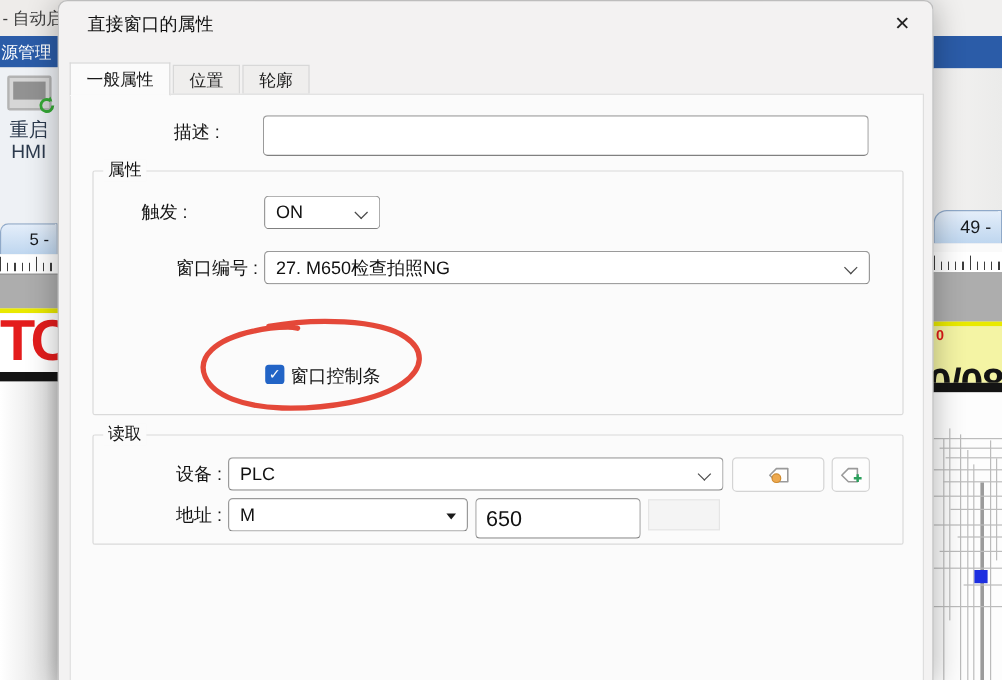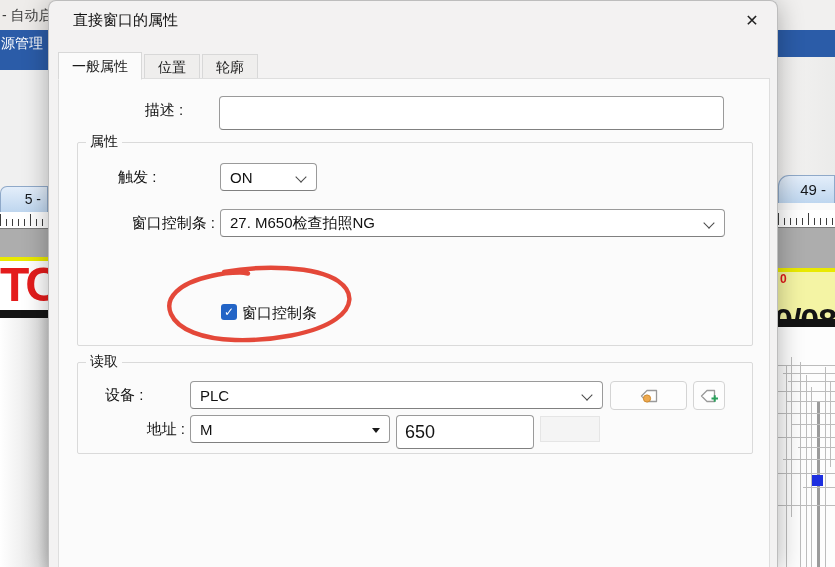--- a/index.html
+++ b/index.html
@@ -4,21 +4,21 @@
 <style>
   * { box-sizing: border-box; margin: 0; padding: 0; }
   html,body { width:835px; height:567px; }
   body { font-family: "Liberation Sans","DejaVu Sans",sans-serif; background:#f0f0f0; overflow:hidden; }
   .screen { position:relative; width:835px; height:567px; overflow:hidden; background:#f0f0f0; }
   .abs { position:absolute; }
 
   
   .bg-titlebar-left { left:0; top:0; width:53px; height:30px; background:#eeecea; overflow:hidden; }
   .bg-titlebar-left span { position:absolute; left:2px; top:7px; font-size:14px; color:#3c3c3c; white-space:nowrap; }
-  .ribbon-left { left:0; top:30px; width:48px; height:40px; background:#2b5ca8; overflow:hidden; }
+  .ribbon-left { left:0; top:30px; width:48px; height:26px; background:#2b5ca8; overflow:hidden; }
   .ribbon-left span { position:absolute; left:1px; top:5px; font-size:14px; color:#fff; white-space:nowrap; }
   .panel-left { left:0; top:57px; width:48px; height:129px; background:#eef1f5; }
   .monitor { position:absolute; left:6px; top:6px; width:37px; height:29px; background:#d6d6d6; border:2px solid #b3b3b3; border-radius:2px; }
   .monitor .scr { position:absolute; left:3px; top:3px; right:3px; height:15px; background:#929292; }
   .monitor .refresh { position:absolute; right:-6px; bottom:-6px; }
   .panel-left .l1 { position:absolute; left:0; top:41px; width:100%; text-align:center; font-size:16px; color:#2c3a4d; }
   .panel-left .l2 { position:absolute; left:0; top:62px; width:100%; text-align:center; font-size:16px; color:#2c3a4d; }
   .ruler-tab { background:linear-gradient(#e4eefa,#bed6ef); border:1px solid #8fa9c9; border-bottom:none; overflow:hidden; font-size:14px; color:#15181c; }
   .tab-left { left:0; top:186px; width:48px; height:26px; border-top-left-radius:7px; }
   .tab-left span { position:absolute; right:6px; top:4px; }
@@ -86,20 +86,31 @@
 <body>
 
 <div class="screen">
 
   <div class="abs bg-titlebar-left">
     <span>- 自动启</span>
   </div>
   <div class="abs ribbon-left">
     <span>源管理</span>
   </div>
+  <div class="abs panel-left">
+    <div class="monitor">
+      <div class="scr"></div>
+      <svg class="refresh" width="16" height="16" viewBox="0 0 16 16">
+        <path d="M13 8 a5 5 0 1 1 -1.8-3.9" fill="none" stroke="#35a835" stroke-width="2.4"></path>
+        <path d="M11 0.5 L12.6 4.6 L8.4 4.0 Z" fill="#35a835"></path>
+      </svg>
+    </div>
+    <div class="l1">重启</div>
+    <div class="l2">HMI</div>
+  </div>
   <div class="abs ruler-tab tab-left">
     <span>5 -</span>
   </div>
   <div class="abs ruler ruler-left">
     <div class="t1"></div>
     <div class="t2"></div>
   </div>
   <div class="abs gray-left"></div>
   <div class="abs yellow-left"></div>
   <div class="abs logo-left">
@@ -168,36 +179,36 @@
 
       <div class="group" style="left:18px;top:63px;width:676px;height:204px">
         <div class="legend">属性</div>
 
         <div class="lbl" style="left:40px;top:25px;width:97px;text-align:left">触发 :</div>
         <div class="combo" style="left:142px;top:20px;width:97px;height:28px">
           <span>ON</span>
           <span class="chev"></span>
         </div>
 
-        <div class="lbl" style="left:12px;top:71px;width:125px;text-align:right">窗口控制条 :</div>
+        <div class="lbl" style="left:12px;top:71px;width:125px;text-align:right">窗口编号 :</div>
         <div class="combo" style="left:142px;top:66px;width:505px;height:28px">
           <span>27. M650检查拍照NG</span>
           <span class="chev"></span>
         </div>
 
         <div class="checkbox" style="left:143px;top:161px">
           <span>✓</span>
         </div>
         <div class="lbl" style="left:164px;top:161px">窗口控制条</div>
       </div>
 
       <div class="group" style="left:18px;top:283px;width:676px;height:92px">
         <div class="legend">读取</div>
 
-        <div class="lbl" style="left:27px;top:23px;width:80px;">设备 :</div>
+        <div class="lbl" style="left:27px;top:23px;width:80px;text-align:right">设备 :</div>
         <div class="combo" style="left:112px;top:18px;width:413px;height:28px">
           <span>PLC</span>
           <span class="chev"></span>
         </div>
         <div class="icon-btn" style="left:532px;top:18px;width:77px;height:29px">
           <svg width="22" height="18" viewBox="0 0 22 18">
             <path d="M3.5 9 L9 3.5 H18.5 V14.5 H9 Z" fill="#fff" stroke="#9a9a9a" stroke-width="1.3" stroke-linejoin="round"></path>
             <circle cx="9" cy="11.5" r="3.6" fill="#eda94f" stroke="#cf8a2e"></circle>
           </svg>
         </div>

